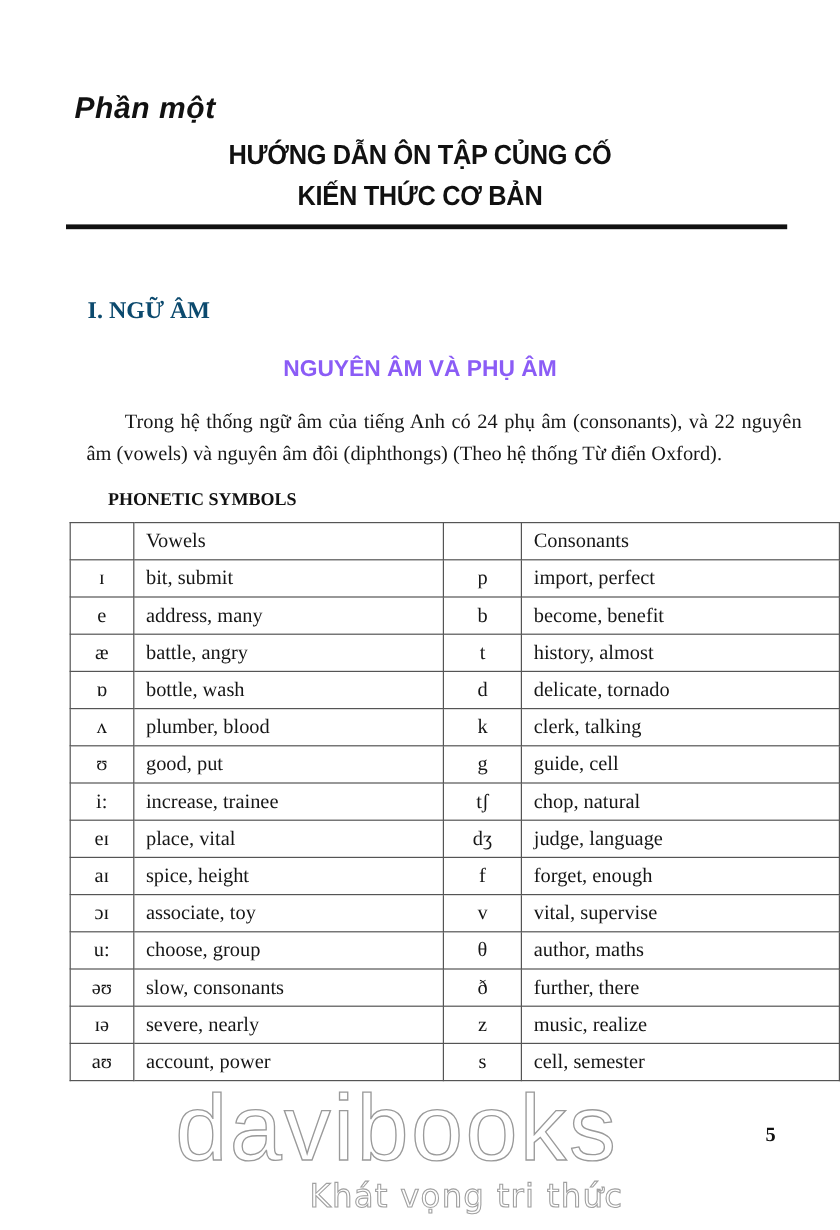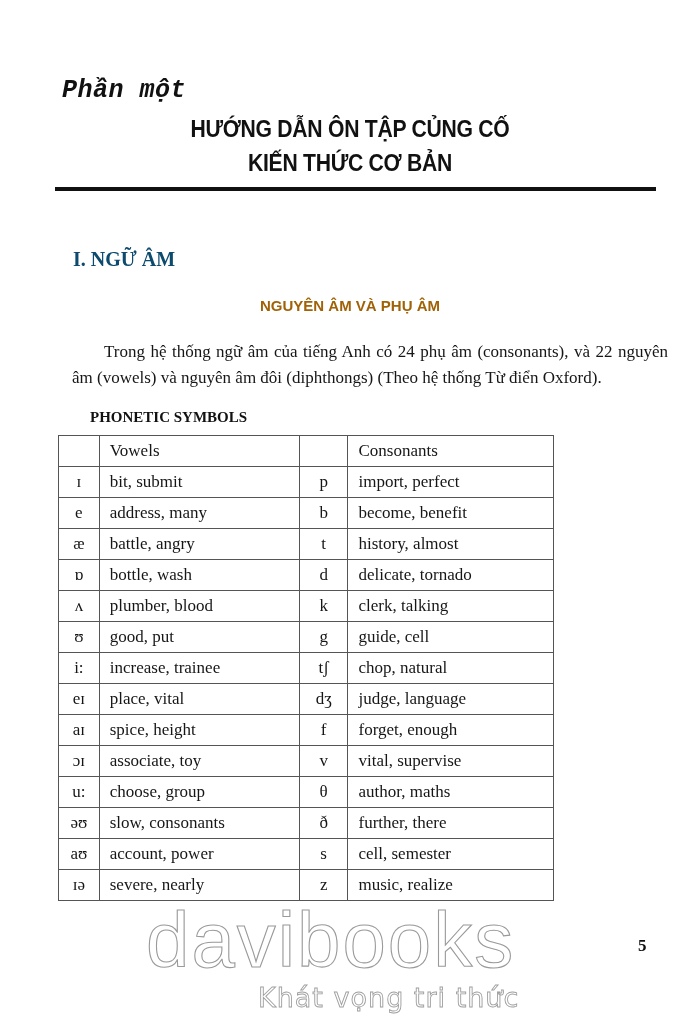--- a/index.html
+++ b/index.html
@@ -2,51 +2,51 @@
 <html><head>
 <meta charset="utf-8">
 <style>
   html, body { margin: 0; padding: 0; }
   body {
     width: 700px; height: 1025px; background: #ffffff; position: relative; overflow: hidden;
     color: #141414; font-family: "Liberation Serif", serif;
   }
   .part-title {
     position: absolute; left: 62px; top: 76px;
-    font-family: Liberation Mono, monospace; font-style: italic; font-weight: bold;
+    font-family: Liberation Sans, sans-serif; font-style: italic; font-weight: bold;
     font-size: 25px; letter-spacing: 0.5px; color: #111;
   }
   .main-title {
     position: absolute; left: 0; width: 700px; text-align: center;
     font-family: "Liberation Sans", sans-serif; font-weight: bold; font-size: 23px;
     letter-spacing: -0.3px; color: #111; transform: scaleX(0.92);
   }
   .main-title.l1 { top: 116px; }
   .main-title.l2 { top: 150px; }
   .rule {
     position: absolute; left: 55px; width: 601px; top: 187px; height: 4px; background: #111;
   }
   .section-heading {
     position: absolute; left: 60px; top: 248px;
     font-family: Liberation Serif, serif; font-weight: bold; font-size: 20px; color: #0c4a6e; margin-left: 13px;
   }
   .subsection-heading {
     position: absolute; left: 0; width: 700px; text-align: center; top: 297px;
-    font-family: "Liberation Sans", sans-serif; font-weight: bold; font-size: 15px; color: #a16207;
+    font-family: "Liberation Sans", sans-serif; font-weight: bold; font-size: 19px; color: #8b5cf6;
   }
   .intro {
     position: absolute; left: 59px; width: 596px; top: 326px;
     font-size: 17px; line-height: 26px; text-align: justify; text-indent: 32px; color: #161616;
   }
   .table-caption {
     position: absolute; left: 90px; top: 409px;
     font-weight: bold; font-size: 15px; color: #111;
   }
   table.phon {
-    position: absolute; left: 58px; top: 435px; width: 496px;
+    position: absolute; left: 58px; top: 435px; width: 642px;
     border-collapse: collapse; font-size: 17px; color: #161616;
   }
   table.phon td {
     border: 1px solid #555; height: 30px; padding: 0; vertical-align: middle;
   }
   td.sym { text-align: center; }
   td.ex { padding-left: 10px !important; }
   col.c1 { width: 49px; } col.c2 { width: 241px; } col.c3 { width: 60px; } col.c4 { width: 247px; }
   .page-number {
     position: absolute; left: 638px; top: 936px; font-size: 17px; font-weight: bold; color: #111;
@@ -156,29 +156,29 @@
         <td class="sym">θ</td>
         <td class="ex">author, maths</td>
       </tr>
       <tr>
         <td class="sym">əʊ</td>
         <td class="ex">slow, consonants</td>
         <td class="sym">ð</td>
         <td class="ex">further, there</td>
       </tr>
       <tr>
+        <td class="sym">ɪə</td>
+        <td class="ex">severe, nearly</td>
+        <td class="sym">z</td>
+        <td class="ex">music, realize</td>
+      </tr>
+      <tr>
         <td class="sym">aʊ</td>
         <td class="ex">account, power</td>
         <td class="sym">s</td>
         <td class="ex">cell, semester</td>
-      </tr>
-      <tr>
-        <td class="sym">ɪə</td>
-        <td class="ex">severe, nearly</td>
-        <td class="sym">z</td>
-        <td class="ex">music, realize</td>
       </tr>
     </tbody>
 </table>
 
 <div class="wm-brand">davibooks</div>
 <div class="wm-tagline">Khát vọng tri thức</div>
 <div class="page-number">5</div>
 
 </body></html>

